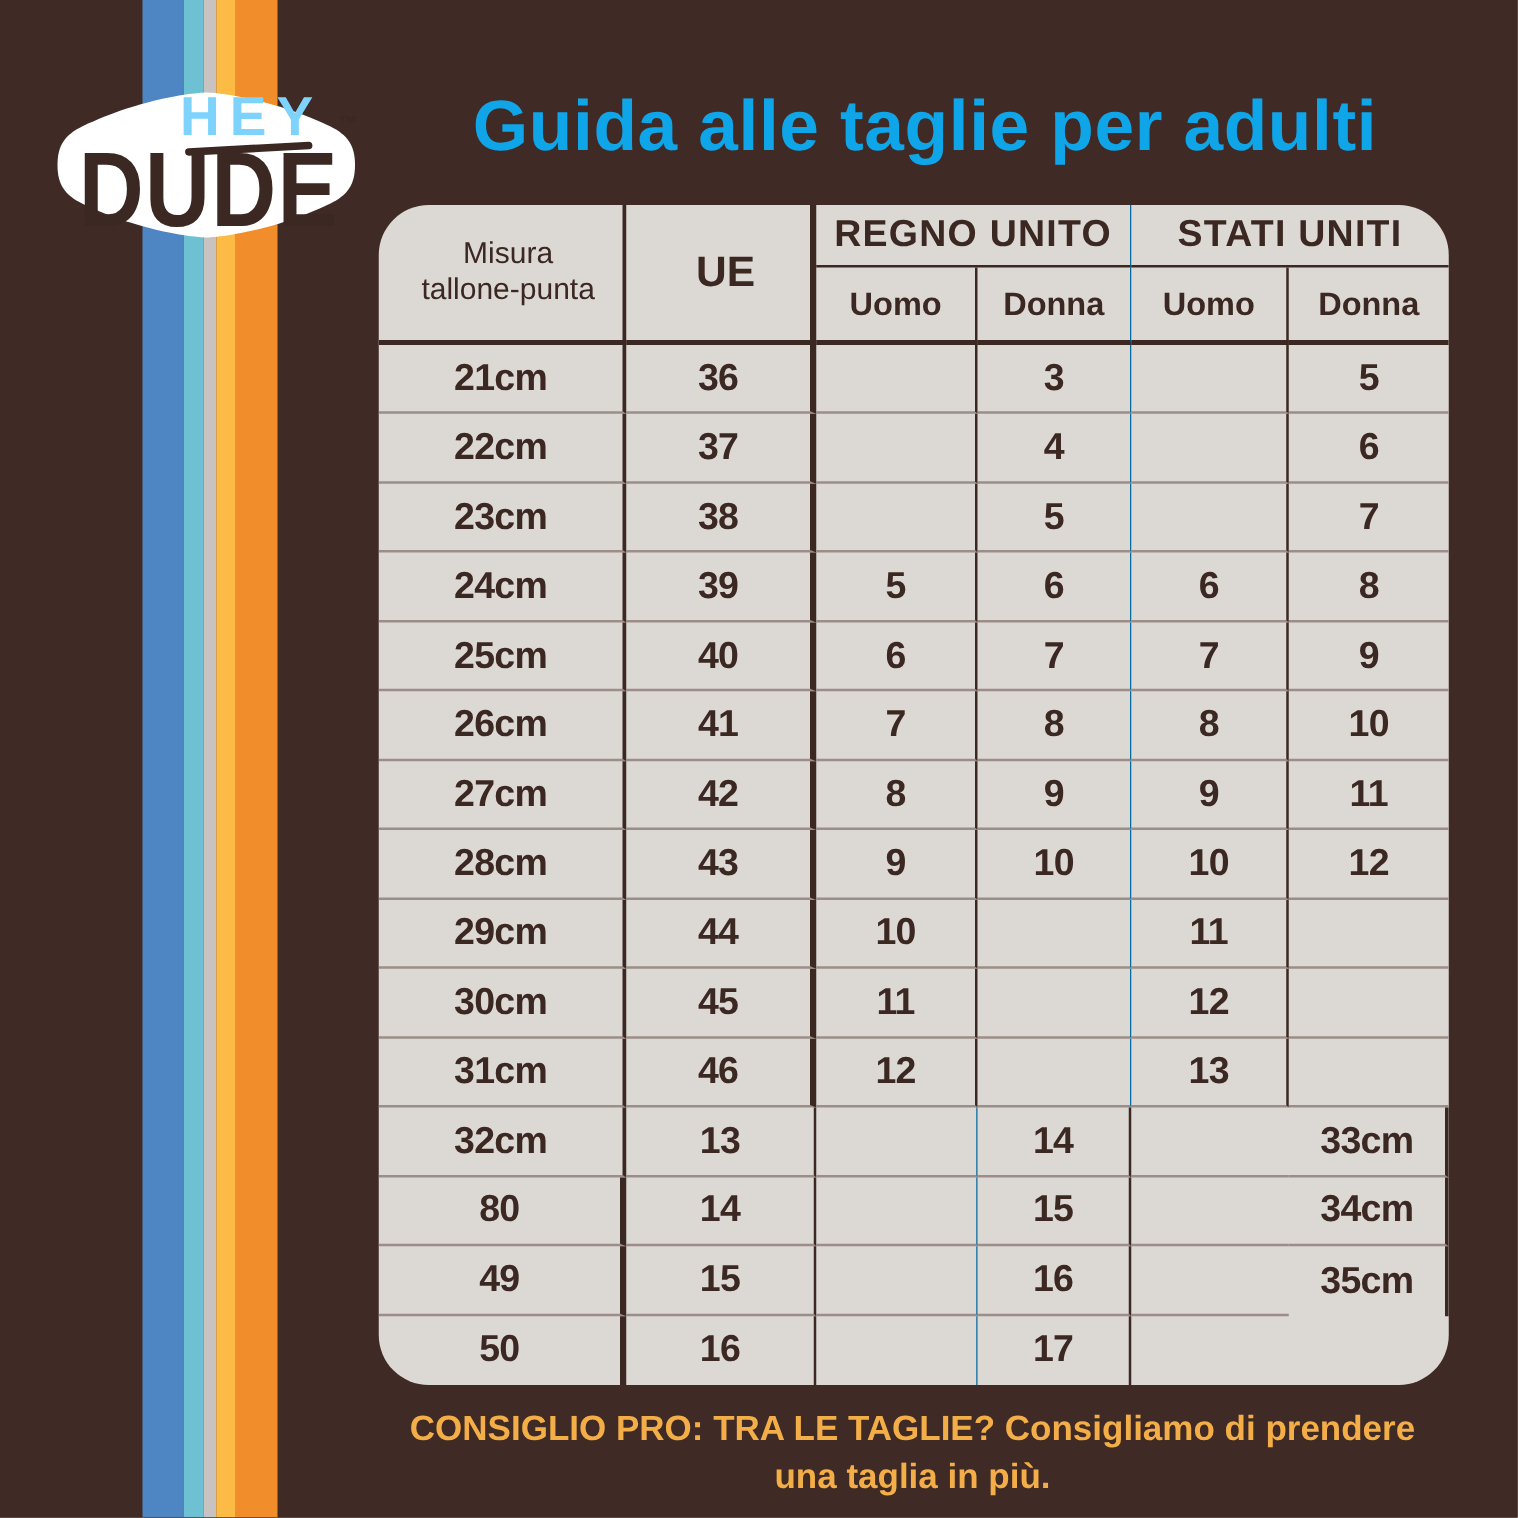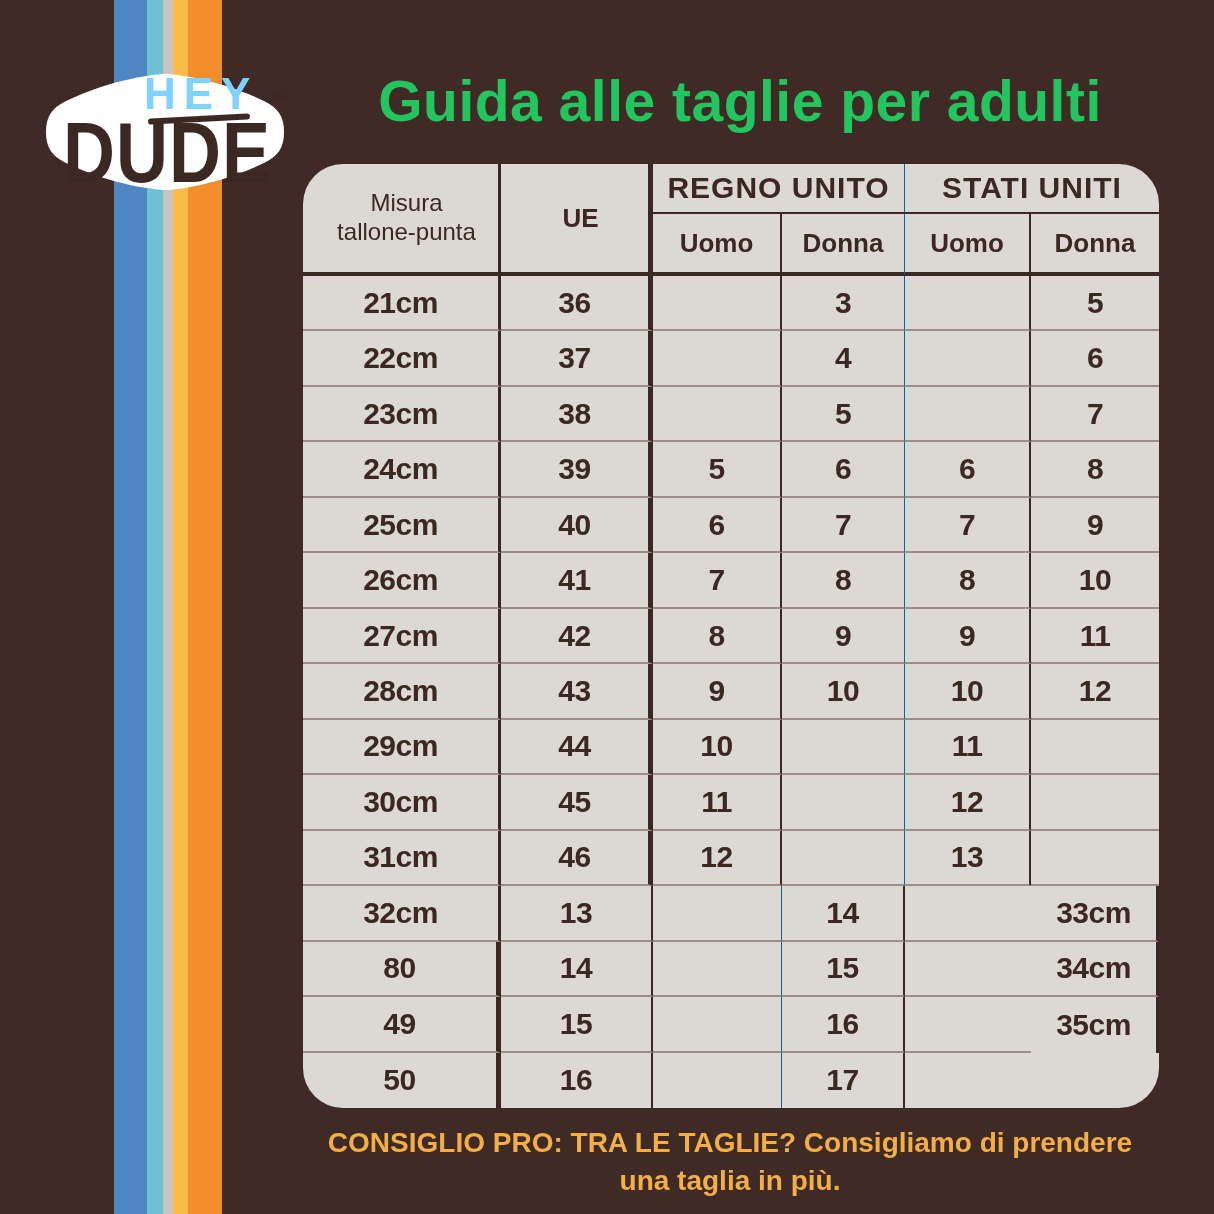--- a/index.html
+++ b/index.html
@@ -41,40 +41,40 @@
   }
   .logo-tm {
     position: absolute; right: 6px; top: 26px;
     font-size: 15px; font-weight: bold; color: #3C2822;
   }
 
   
   .title {
     position: absolute; top: 68px; left: 300px; width: 880px;
     text-align: center; font-size: 57px; font-weight: bold;
-    color: #22c55e; letter-spacing: 0.5px;
+    color: #0ea5e9; letter-spacing: 0.5px;
   }
 
   
   .table-wrap {
     position: absolute; left: 303px; top: 164px; width: 856px; height: 944px;
     background: #DCD8D4; border-radius: 40px; overflow: hidden;
   }
   .grid {
     display: grid; width: 100%; height: 100%;
     grid-template-columns: 198px 152px 129px 123px 126px 128px;
     grid-template-rows: 50px 62px repeat(15, 1fr);
   }
   .cell {
     display: flex; align-items: center; justify-content: center;
     color: #3C2822; text-align: center;
   }
   
   .h-misura { grid-area: 1 / 1 / 3 / 2; flex-direction: column; font-size: 24px; line-height: 1.2; }
-  .h-ue     { grid-area: 1 / 2 / 3 / 3; font-size: 26px; font-weight: bold; }
+  .h-ue     { grid-area: 1 / 2 / 3 / 3; font-size: 34px; font-weight: bold; }
   .h-uk     { grid-area: 1 / 3 / 2 / 5; }
   .h-us     { grid-area: 1 / 5 / 2 / 7; }
   .h-sub-uk-uomo  { grid-area: 2 / 3 / 3 / 4; }
   .h-sub-uk-donna { grid-area: 2 / 4 / 3 / 5; }
   .h-sub-us-uomo  { grid-area: 2 / 5 / 3 / 6; }
   .h-sub-us-donna { grid-area: 2 / 6 / 3 / 7; }
   .group { font-size: 30px; font-weight: bold; letter-spacing: 1px; border-bottom: 2px solid #3C2822; }
   .sub   { font-size: 26px; font-weight: bold; border-bottom: 4px solid #3C2822; }
   .hdr-bottom { border-bottom: 4px solid #3C2822; padding-left: 12px; }
   

